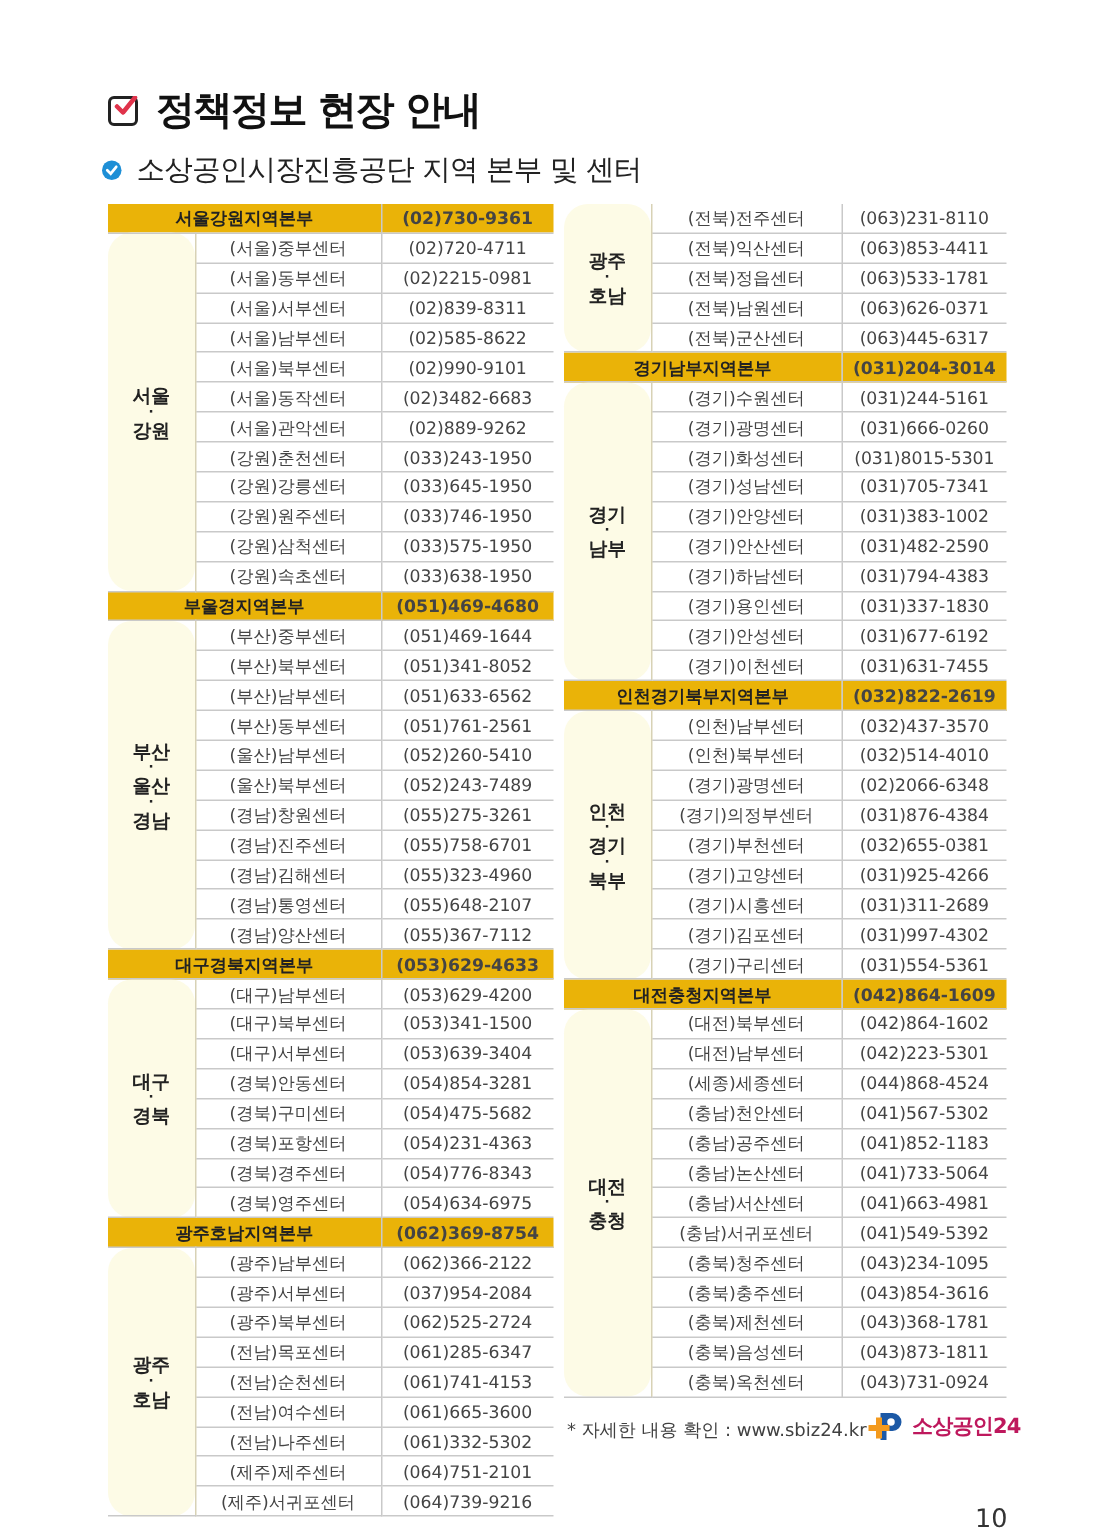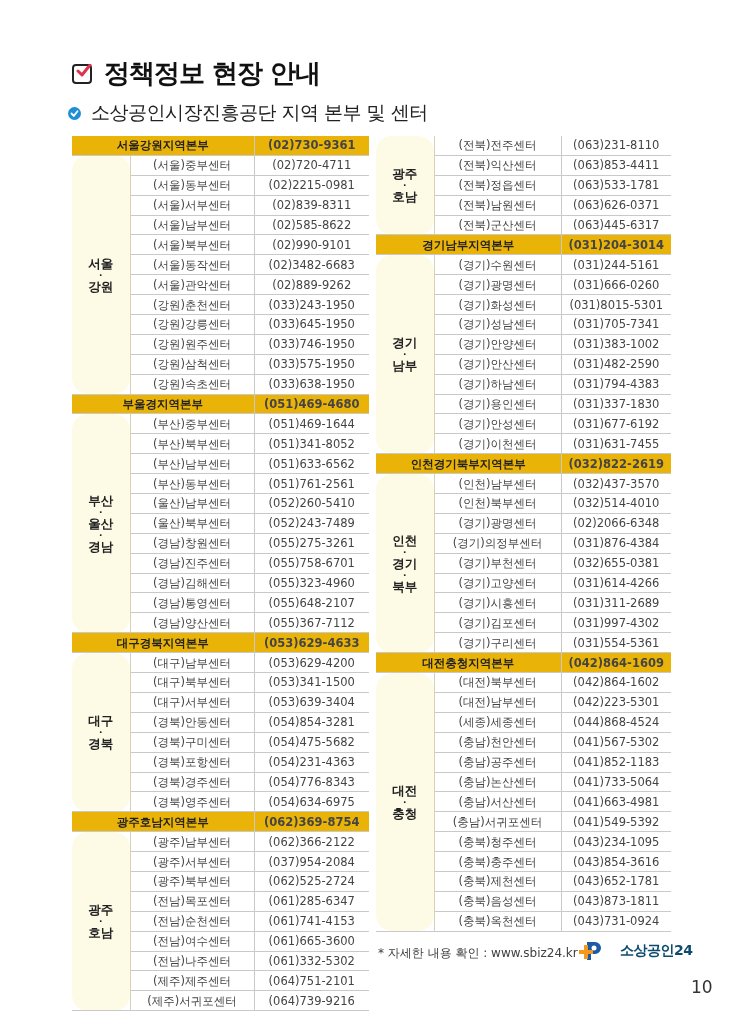--- a/index.html
+++ b/index.html
@@ -38,22 +38,22 @@
   }
   table.dir tr.hq td { background: #eab308; font-weight: bold; color: #222; }
   table.dir tr.hq td.tel { font-weight: bold; color: #444; }
   #left { left: 72px; top: 136px; width: 297px; }
   #right { left: 376px; top: 136px; width: 295px; }
   .region-inner { display: inline-block; }
   .rdot { display: block; font-size: 9px; line-height: 6px; }
 
   .footer-note { position: absolute; left: 378px; top: 945px; font-size: 12px; color: #404040; }
   .logo { position: absolute; left: 578px; top: 940px; display: flex; align-items: center; }
-  .logo-text { font-size: 14px; font-weight: bold; color: #0c4a6e; margin-left: 16px; letter-spacing: -0.5px; }
-  .page-num { position: absolute; left: 650px; top: 977px; font-size: 17px; color: #333; margin-left: 41px; }
+  .logo-text { font-size: 14px; font-weight: bold; color: #be185d; margin-left: 4px; letter-spacing: -0.5px; }
+  .page-num { position: absolute; left: 650px; top: 1003px; font-size: 17px; color: #333; }
 </style>
 </head>
 <body>
 
 <div class="title-row">
   <span class="title-check">
     <svg width="16" height="14" viewBox="0 0 16 14">
         <path d="M2 7 L6 11 L14 1" stroke="#e0334b" stroke-width="3" fill="none" stroke-linecap="round" stroke-linejoin="round"></path>
       </svg>
   </span>
@@ -352,21 +352,21 @@
       <tr>
         <td class="name">(경기)의정부센터</td>
         <td class="tel">(031)876-4384</td>
       </tr>
       <tr>
         <td class="name">(경기)부천센터</td>
         <td class="tel">(032)655-0381</td>
       </tr>
       <tr>
         <td class="name">(경기)고양센터</td>
-        <td class="tel">(031)614-4266</td>
+        <td class="tel">(031)925-4266</td>
       </tr>
       <tr>
         <td class="name">(경기)시흥센터</td>
         <td class="tel">(031)311-2689</td>
       </tr>
       <tr>
         <td class="name">(경기)김포센터</td>
         <td class="tel">(031)997-4302</td>
       </tr>
       <tr>
@@ -413,21 +413,21 @@
       <tr>
         <td class="name">(충북)청주센터</td>
         <td class="tel">(043)234-1095</td>
       </tr>
       <tr>
         <td class="name">(충북)충주센터</td>
         <td class="tel">(043)854-3616</td>
       </tr>
       <tr>
         <td class="name">(충북)제천센터</td>
-        <td class="tel">(043)652-1781</td>
+        <td class="tel">(043)368-1781</td>
       </tr>
       <tr>
         <td class="name">(충북)음성센터</td>
         <td class="tel">(043)873-1811</td>
       </tr>
       <tr>
         <td class="name">(충북)옥천센터</td>
         <td class="tel">(043)731-0924</td>
       </tr>
     </tbody>

